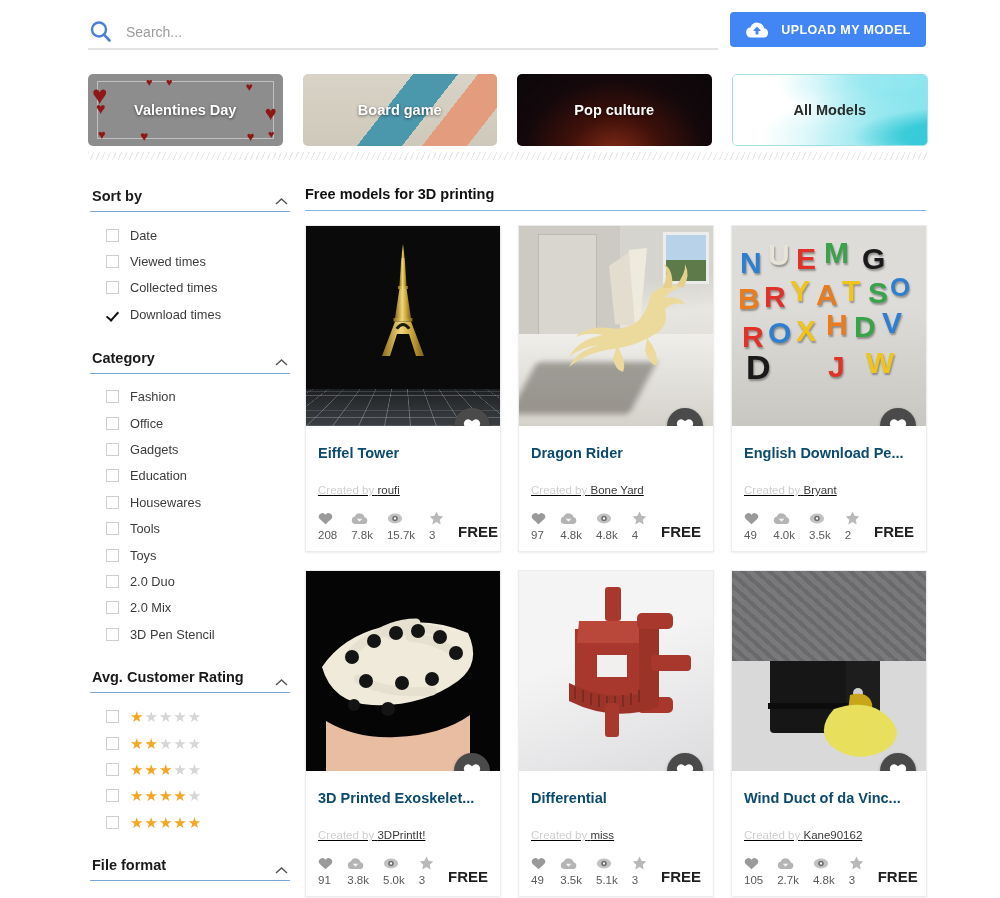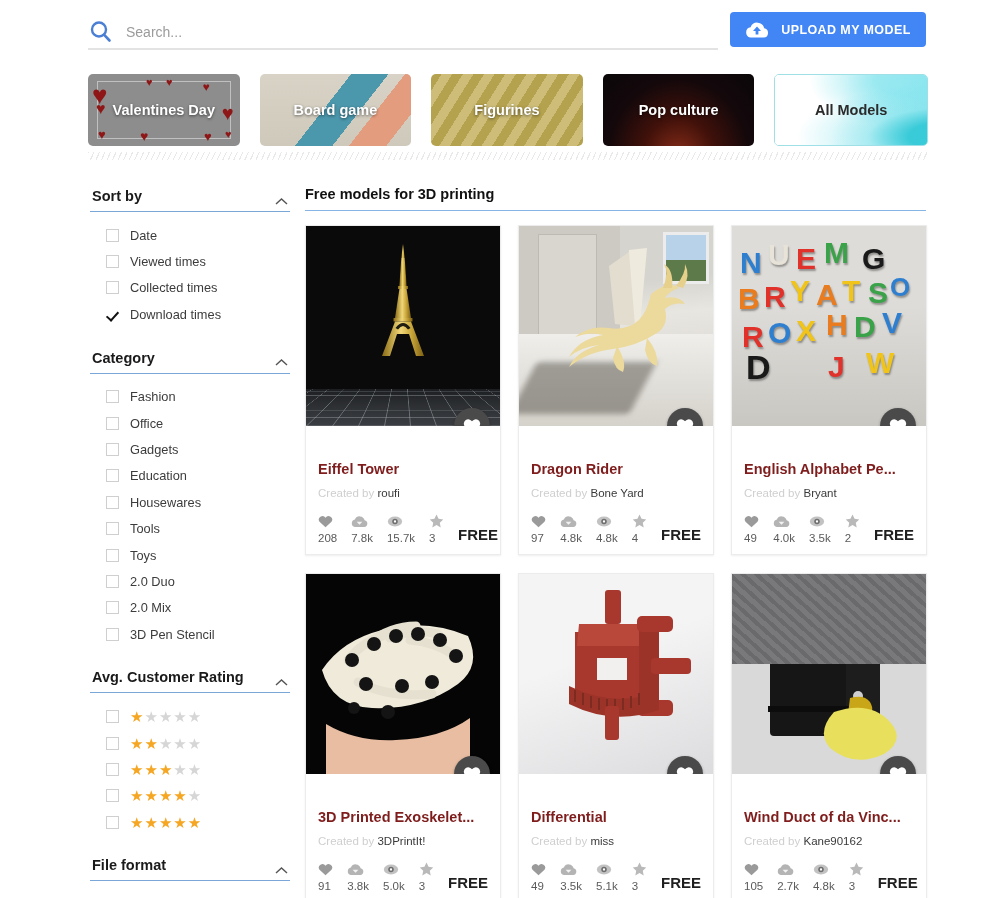--- a/index.html
+++ b/index.html
@@ -139,24 +139,24 @@
   .thumb .art { position: absolute; inset: 0; }
   .fav {
     position: absolute; right: 10px; bottom: -18px; z-index: 6;
     width: 36px; height: 36px; border-radius: 50%;
     background: #4a4a4a; display: flex; align-items: center; justify-content: center;
     box-shadow: 0 1px 3px rgba(0,0,0,.3); cursor: pointer;
   }
   .fav svg { display: block; }
   .card-body { padding: 18px 12px 10px 12px; }
   .card-title {
-    font-size: 14.5px; font-weight: bold; color: #7f1d1d; line-height: 18px;
-    white-space: nowrap; overflow: hidden; text-overflow: ellipsis; margin-top: 16px;
-  }
-  .card-author { font-size: 11.5px; margin-top: 9px; white-space: nowrap; overflow: hidden; }
+    font-size: 14.5px; font-weight: bold; color: #0c4a6e; line-height: 18px;
+    white-space: nowrap; overflow: hidden; text-overflow: ellipsis;
+  }
+  .card-author { font-size: 11.5px; margin-top: 22px; white-space: nowrap; overflow: hidden; text-decoration: underline; }
   .card-author .ca-pre { color: #cfcfcf; }
   .card-author .ca-name { color: #3a3a3a; }
   .stats {
     margin-top: 14px; display: flex; align-items: flex-end; gap: 14px;
   }
   .stat { width: 35px; }
   .stat .sicon { height: 16px; display: flex; align-items: center; }
   .stat .sval { font-size: 11.5px; color: #5a5a5a; margin-top: 3px; }
   .free {
     margin-left: auto; font-size: 15px; font-weight: bold; color: #1f1f1f;
@@ -230,24 +230,20 @@
       <div class="heartdot" style="right:28px;bottom:2px;font-size:13px;">♥</div>
       <div class="heartdot" style="right:8px;bottom:6px;font-size:11px;">♥</div>
       <span class="bname">Valentines Day</span>
     </div>
 
     <div class="banner b-board">
       <div class="bg"></div>
       <span class="bname">Board game</span>
     </div>
 
-    <div class="banner b-fig">
-      <div class="bg"></div>
-      <span class="bname">Figurines</span>
-    </div>
 
     <div class="banner b-pop">
       <div class="bg"></div>
       <span class="bname">Pop culture</span>
     </div>
 
     <div class="banner b-all">
       <div class="bg"></div>
       <span class="bname">All Models</span>
     </div>
@@ -590,21 +586,21 @@
             <span class="ltr" style="left:96px;top:126px;font-size:30px;color:#e0322a;">J</span>
             <span class="ltr" style="left:134px;top:122px;font-size:30px;color:#f0c419;">W</span>
           </div>
           <div class="fav">
             <svg width="18" height="16" viewBox="0 0 18 16">
                 <path d="M9 15.2 1.6 8.3A4.4 4.4 0 0 1 9 3.3a4.4 4.4 0 0 1 7.4 5z" fill="#fff"></path>
               </svg>
           </div>
         </div>
         <div class="card-body">
-          <div class="card-title">English Alphabet Pe...</div>
+          <div class="card-title">English Download Pe...</div>
           <div class="card-author">
             <span class="ca-pre">Created by</span>
             <span class="ca-name">Bryant</span>
           </div>
           <div class="stats">
             <div class="stat">
               <span class="sicon">
                 <svg width="15" height="13" viewBox="0 0 18 16">
                     <path d="M9 15.2 1.6 8.3A4.4 4.4 0 0 1 9 3.3a4.4 4.4 0 0 1 7.4 5z" fill="#9a9a9a"></path>
                   </svg>

